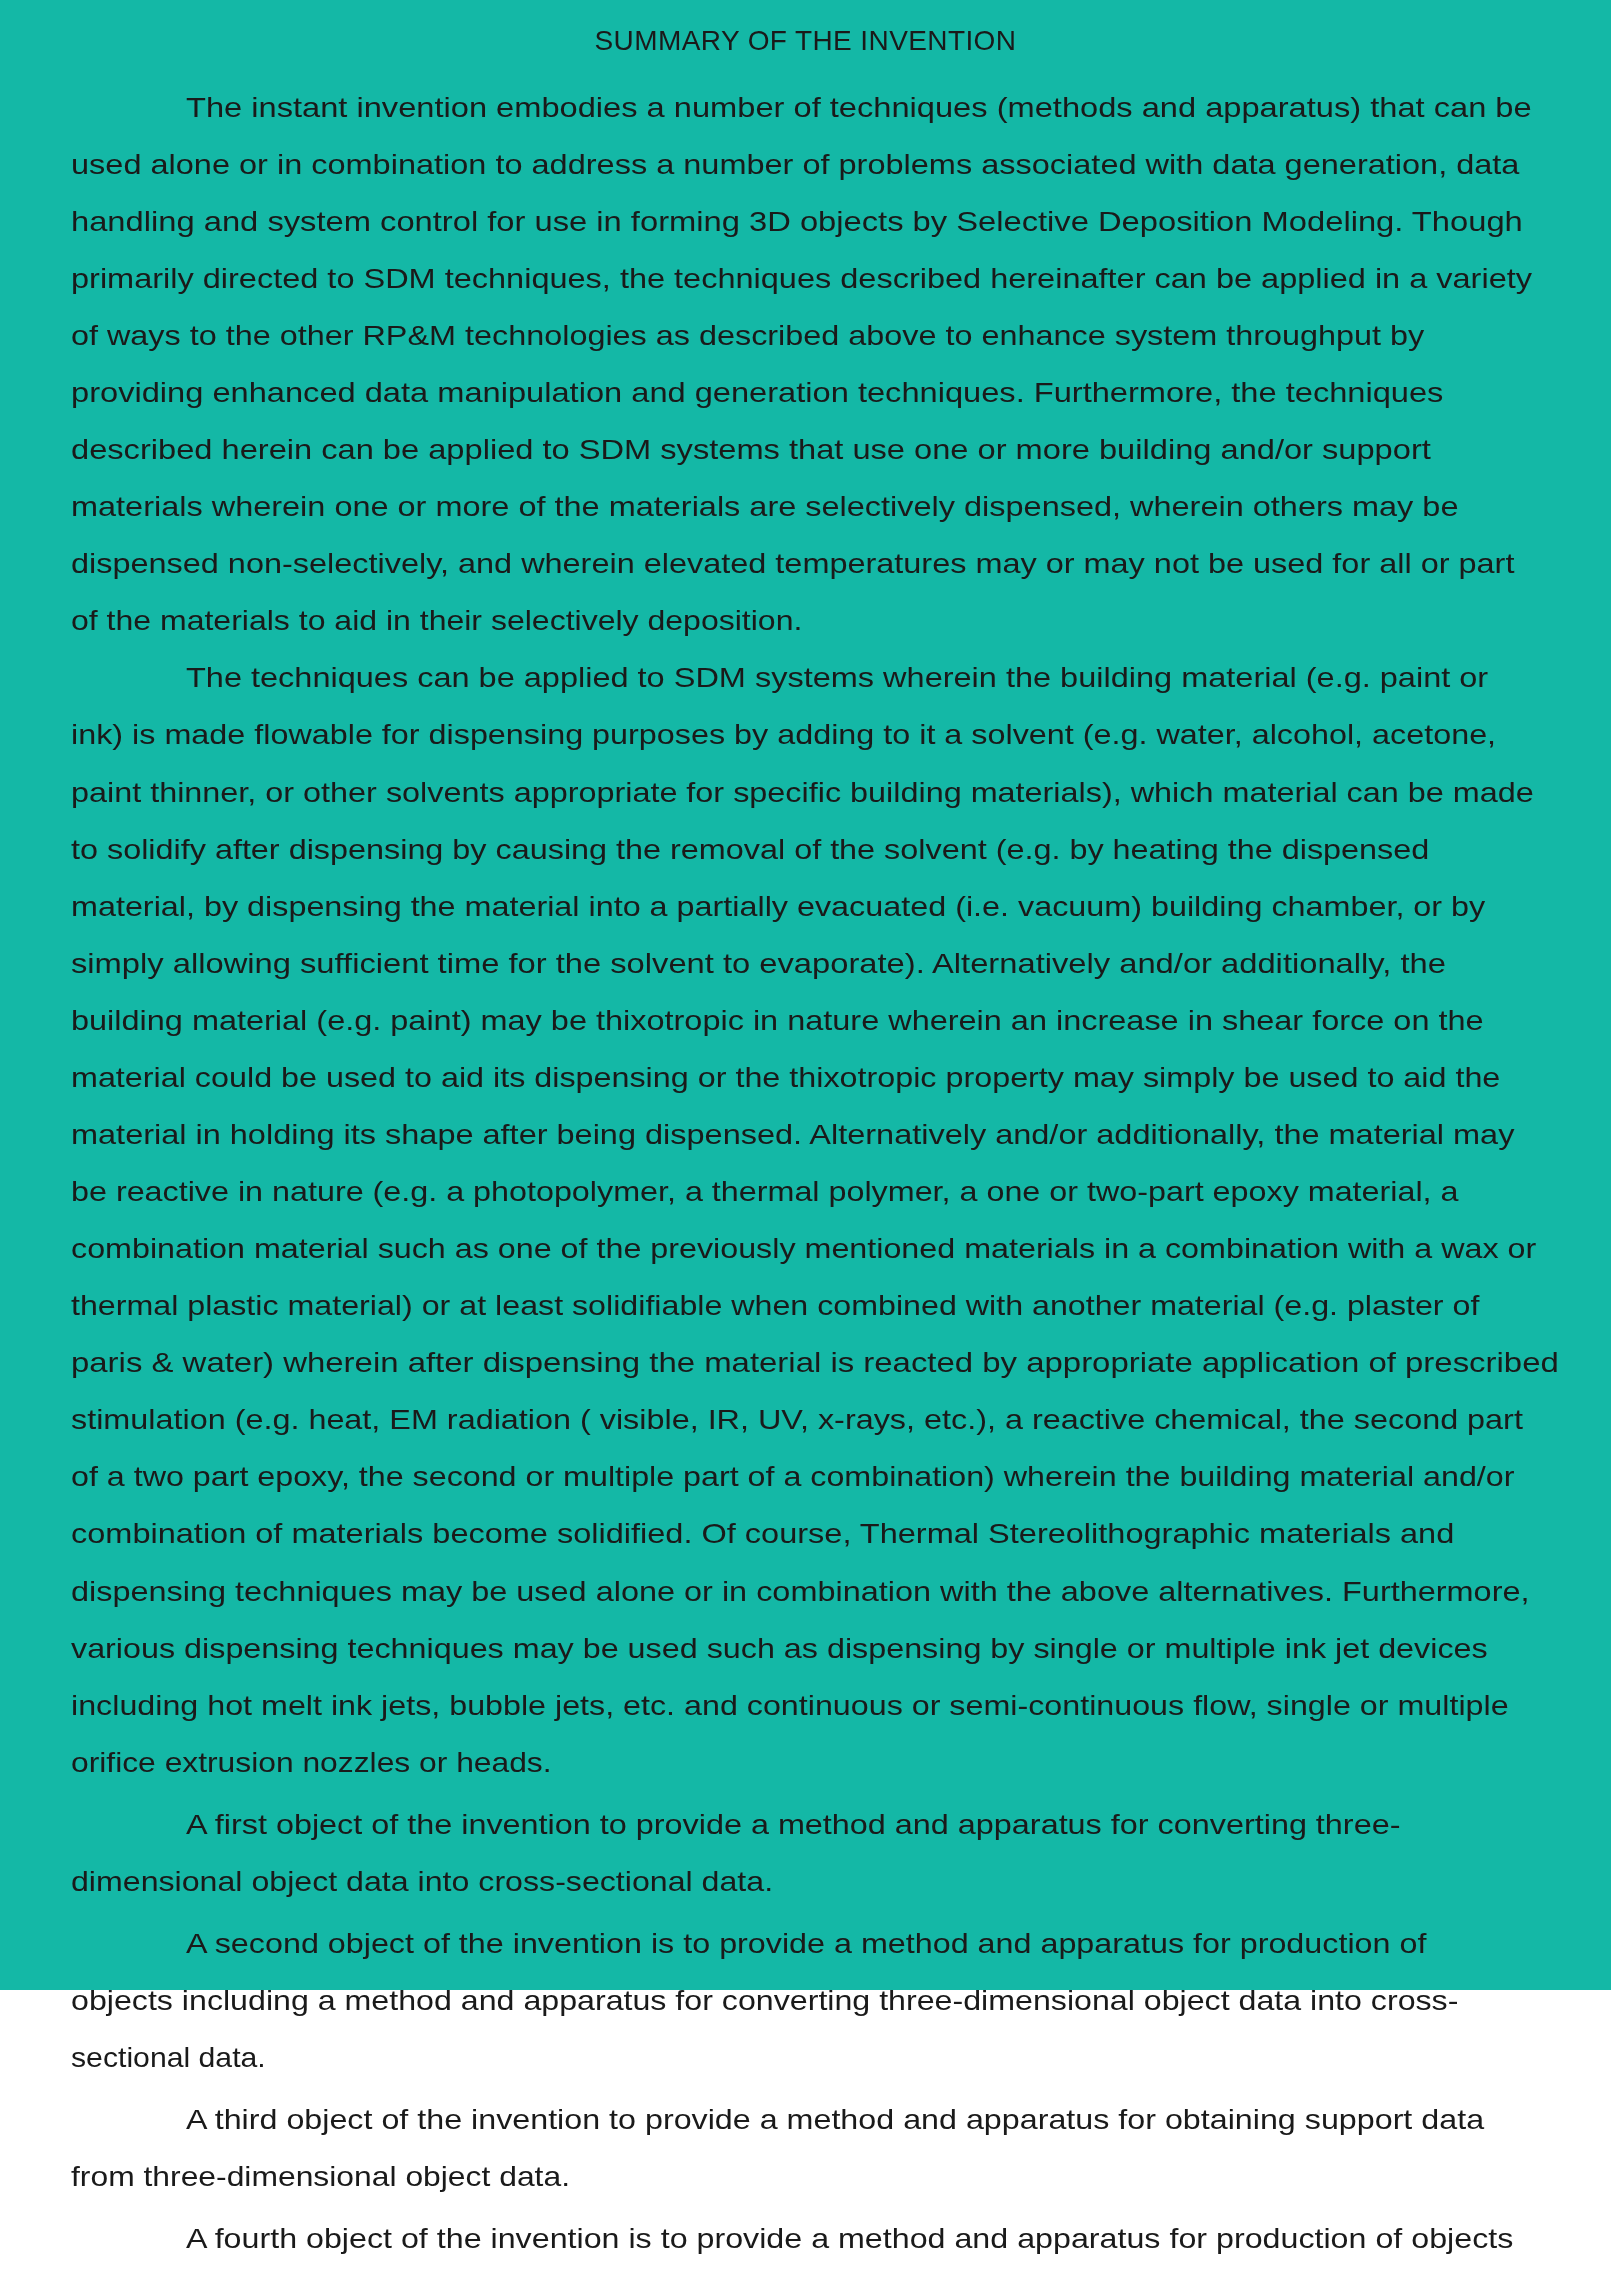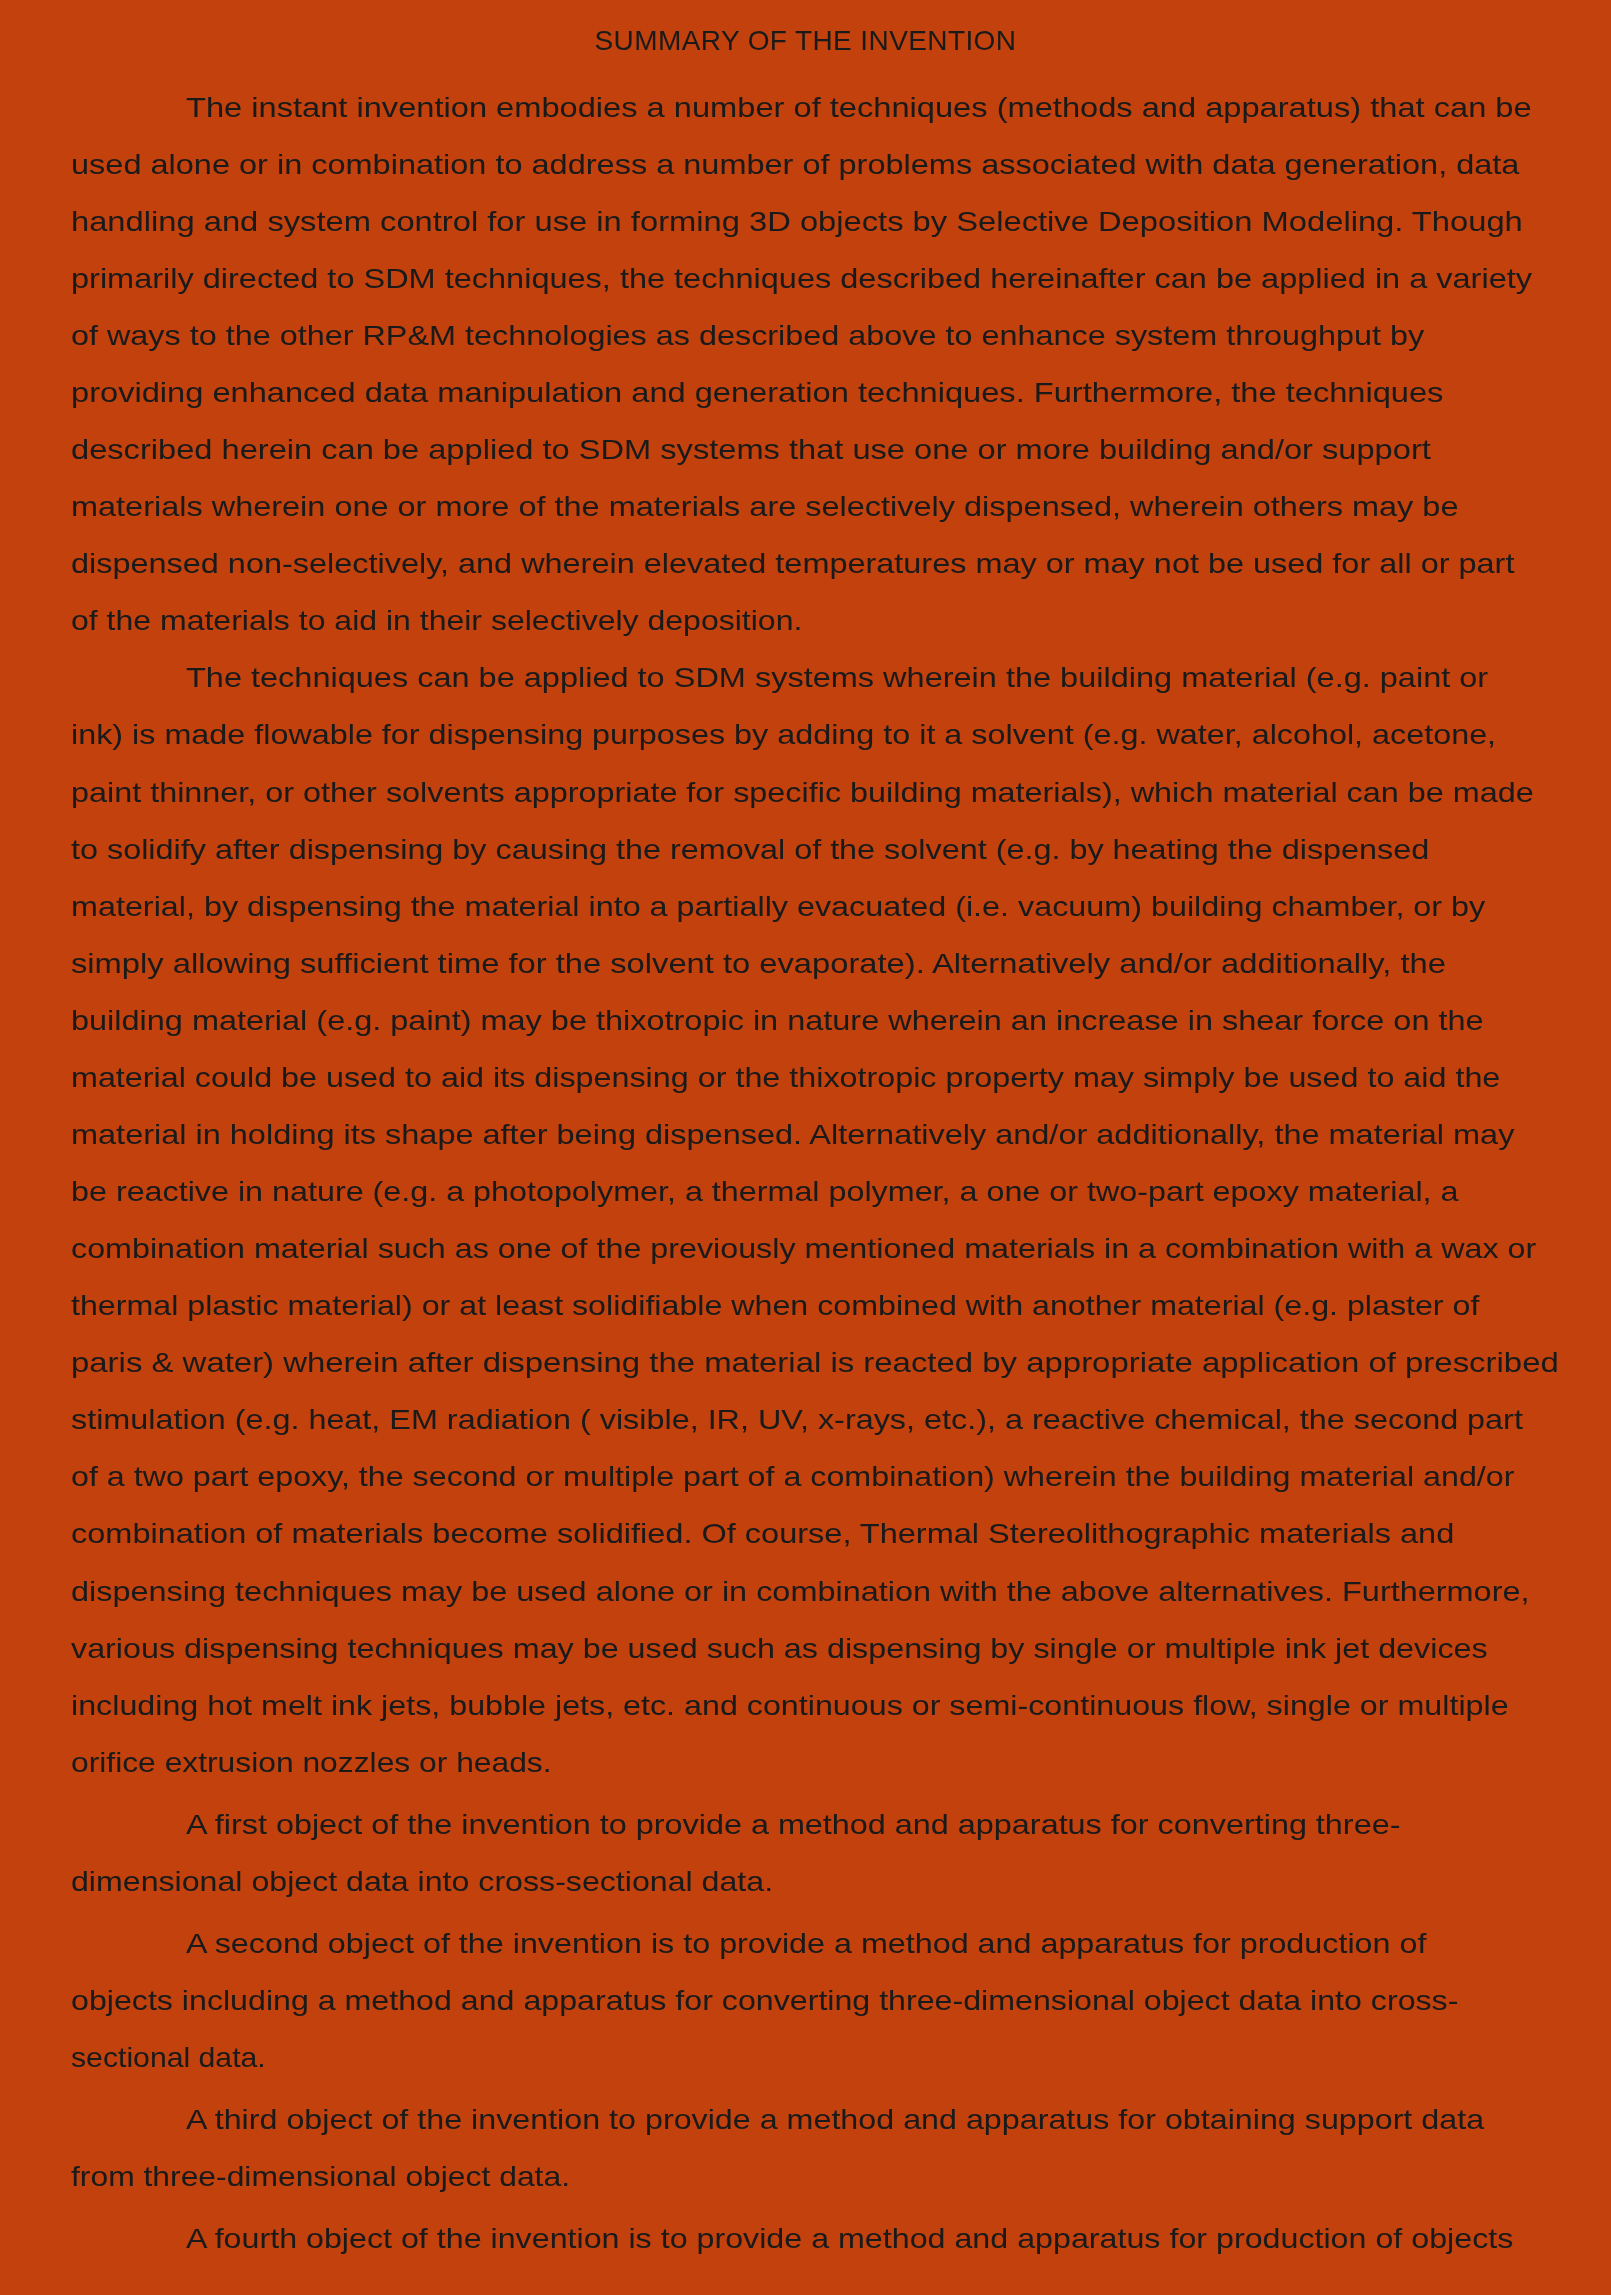--- a/index.html
+++ b/index.html
@@ -1,17 +1,17 @@
 <!DOCTYPE html>
 <html style="font-size:13.4px"><head>
 <meta charset="utf-8">
 <style>
   html, body { margin: 0; padding: 0; background: #ffffff; }
   body { width: 1611px; height: 2295px; position: relative; overflow: hidden; }
-  .page { position: absolute; left: 0; top: 0; width: 1611px; height: 2295px; background: #c2410c; color: #111111; }
+  .page { position: absolute; left: 0; top: 0; width: 1611px; height: 1990px; background: #14b8a6; color: #111111; }
   .title {
     position: absolute; left: 0; width: 1611px; top: 25px;
     text-align: center;
     font-family: "Liberation Sans", sans-serif;
     font-size: 28px; letter-spacing: 0.4px; color: #1a1a1a;
     white-space: nowrap;
   }
   .line {
     position: absolute; left: 71px;
     font-family: "Liberation Sans", sans-serif;

